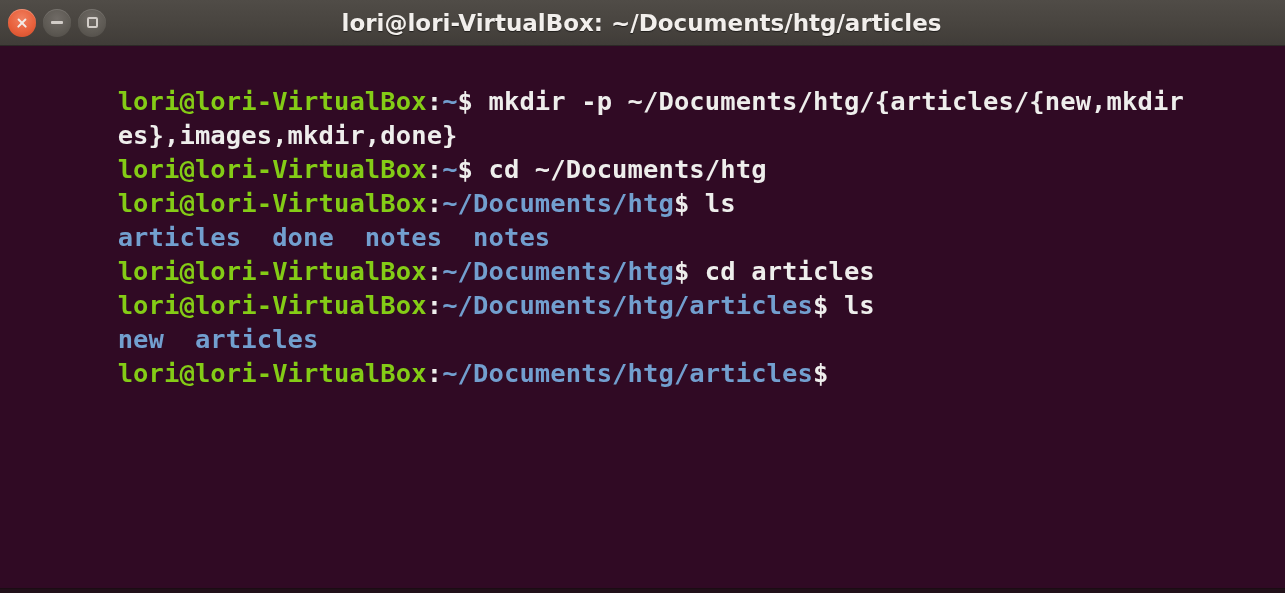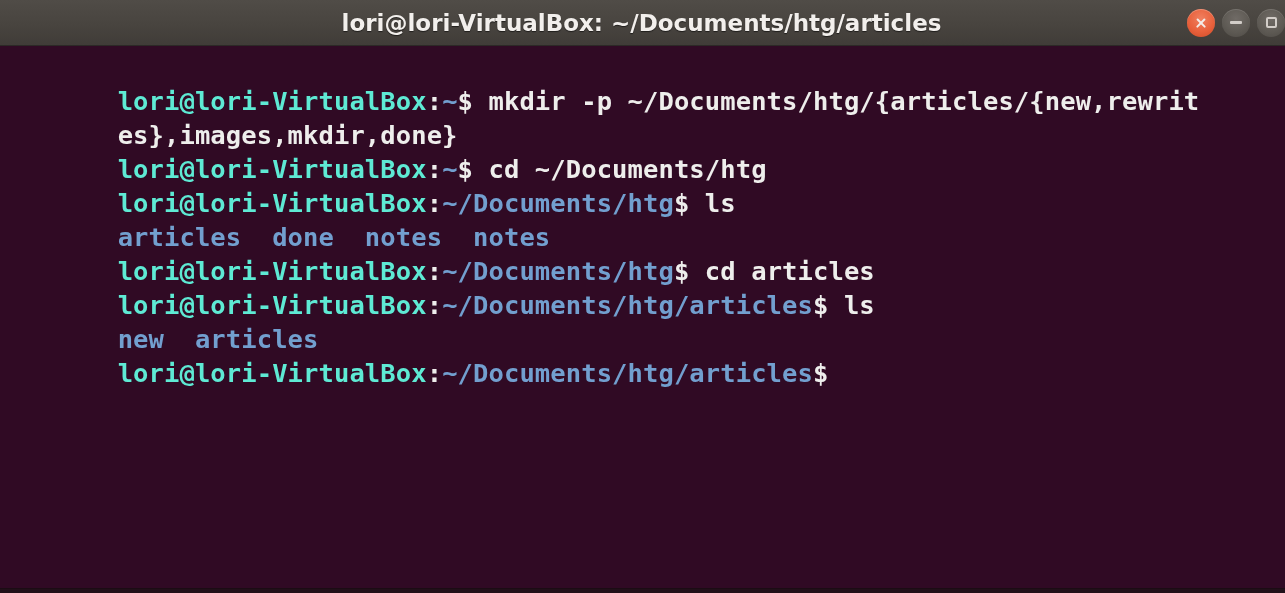--- a/index.html
+++ b/index.html
@@ -27,21 +27,20 @@
   
   .titlebar {
     height: 46px;
     flex: 0 0 46px;
     background: linear-gradient(to bottom, #504c47 0%, #48443f 55%, #403c38 100%);
     display: flex;
     align-items: center;
     position: relative;
     box-sizing: border-box;
     border-bottom: 1px solid #2c2926;
-    justify-content: flex-end;
   }
 
   .window-buttons {
     display: flex;
     align-items: center;
     gap: 7px;
     padding-left: 8px;
   }
 
   .wbtn {
@@ -129,21 +128,21 @@
     height: 34px;
     line-height: 34px;
     font-family: "DejaVu Sans Mono", monospace;
     font-size: 25.5px;
     font-weight: bold;
     white-space: pre;
     letter-spacing: 0.1px;
     color: #eeeeec;
   }
 
-  .c-green { color: #5eead4; }
+  .c-green { color: #84cc16; }
   .c-blue  { color: #729fcf; }
   .c-white { color: #eeeeec; }
 
   .bottom-border {
     height: 5px;
     flex: 0 0 5px;
     background: #211019;
     border-top: 1px solid #1b0c14;
     box-sizing: border-box;
   }
@@ -165,21 +164,21 @@
         <span class="glyph-max"></span>
       </div>
     </div>
     <div class="title-text">lori@lori-VirtualBox: ~/Documents/htg/articles</div>
   </div>
 
   <div class="terminal">
     <div class="term-lines">
 
       <div class="line">
-        <span class="c-green">lori@lori-VirtualBox</span><span class="c-white">:</span><span class="c-blue">~</span><span class="c-white">$</span><span class="c-white"> mkdir -p ~/Documents/htg/{articles/{new,rewrit</span>
+        <span class="c-green">lori@lori-VirtualBox</span><span class="c-white">:</span><span class="c-blue">~</span><span class="c-white">$</span><span class="c-white"> mkdir -p ~/Documents/htg/{articles/{new,mkdir</span>
       </div>
 
       <div class="line">
         <span class="c-white">es},images,mkdir,done}</span>
       </div>
 
       <div class="line">
         <span class="c-green">lori@lori-VirtualBox</span><span class="c-white">:</span><span class="c-blue">~</span><span class="c-white">$</span><span class="c-white"> cd ~/Documents/htg</span>
       </div>
 

